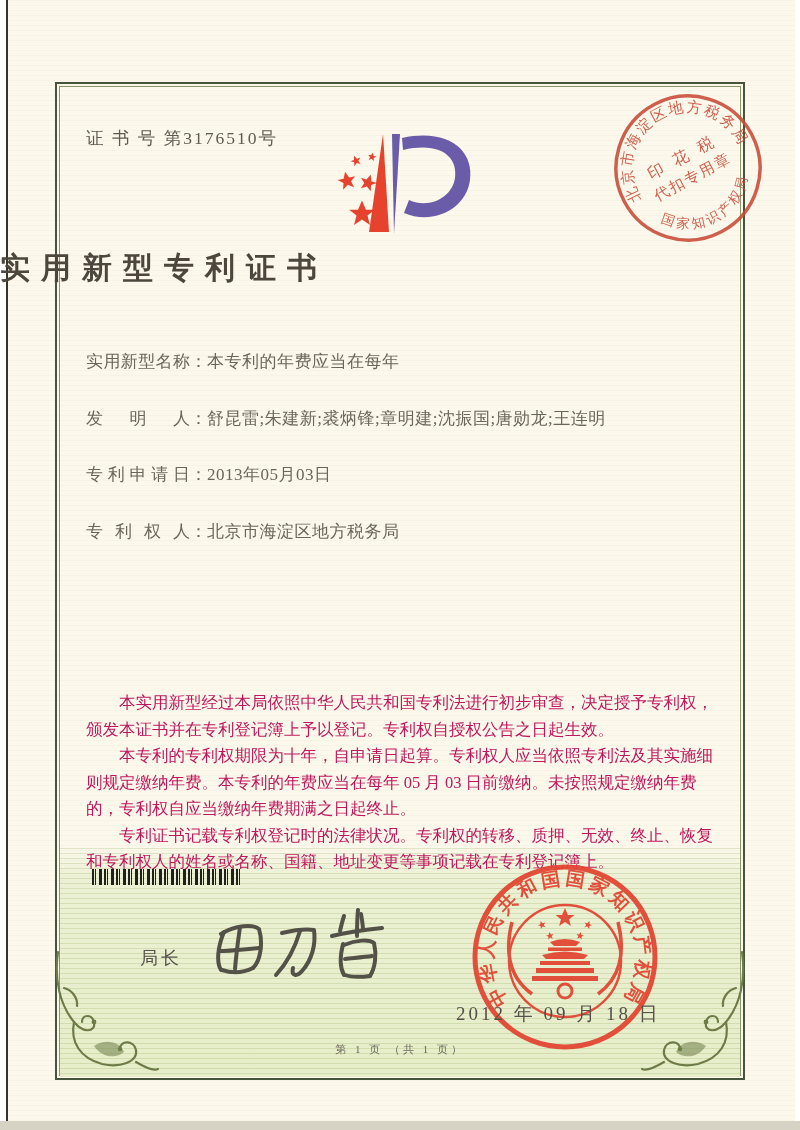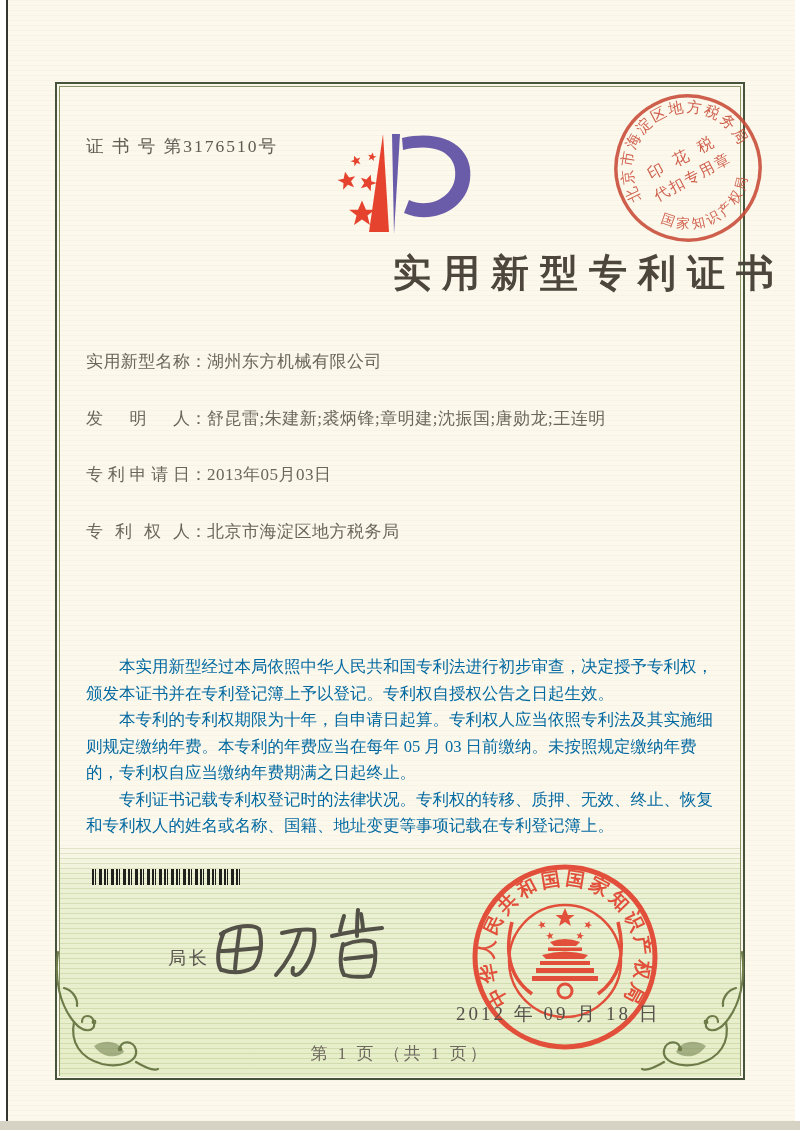--- a/index.html
+++ b/index.html
@@ -15,52 +15,52 @@
 
   .frame-outer { position:absolute; left:55px; top:82px; width:690px; height:998px;
                  border:2px solid #45543a; }
   .frame-inner { position:absolute; left:2px; top:2px; right:2px; bottom:2px; border:1px solid #8a9868; }
 
   .green-zone { position:absolute; left:60px; top:848px; width:680px; height:229px;
     background:
       repeating-linear-gradient(180deg, rgba(160,180,110,0.30) 0 1px, rgba(0,0,0,0) 1px 5px),
       linear-gradient(180deg, rgba(234,240,210,0) 0, rgba(234,240,210,0.85) 28px, #eaf0d2 60px, #e6edc8 100%); }
 
-  .cert-number { position:absolute; left:86px; top:126px; font-size:17.5px; letter-spacing:2px; color:#5f5a52;margin-top:8px; }
+  .cert-number { position:absolute; left:86px; top:126px; font-size:17.5px; letter-spacing:2px; color:#5f5a52; }
 
   .logo { position:absolute; left:296px; top:128px; }
 
-  .title { position:absolute; left:0; top:248px; width:785px; text-align:right;
-           font-size:38px; font-weight:600; letter-spacing:11px; color:#4c463d; }
+  .title { position:absolute; left:0; top:248px; width:785px; text-align:left;
+           font-size:30px; font-weight:600; letter-spacing:11px; color:#4c463d; }
 
   .fields { position:absolute; left:86px; top:350px; width:640px; }
   .field { height:56.5px; font-size:17px; color:#6b665c; white-space:nowrap; }
   .f-label { display:inline-block; width:104px; text-align:justify; text-align-last:justify; }
   .f-colon { display:inline-block; }
   .f-value { letter-spacing:0.5px; }
 
-  .paragraphs { position:absolute; left:86px; top:654px; width:632px;
-                font-size:16.5px; line-height:26.5px; color:#0369a1; }
+  .paragraphs { position:absolute; left:86px; top:690px; width:632px;
+                font-size:16.5px; line-height:26.5px; color:#be185d; }
   .paragraphs p { text-indent:2em; }
 
   .barcode { position:absolute; left:92px; top:869px; width:149px; height:16px;
     background:repeating-linear-gradient(90deg,#20201c 0 2px, rgba(0,0,0,0) 2px 3px,
       #20201c 3px 4px, rgba(0,0,0,0) 4px 7px, #20201c 7px 10px, rgba(0,0,0,0) 10px 12px); }
 
-  .role-label { position:absolute; left:168px; top:946px; font-size:18px; letter-spacing:3px; color:#57524b;
+  .role-label { position:absolute; left:140px; top:946px; font-size:18px; letter-spacing:3px; color:#57524b;
                 font-family:"Liberation Sans","DejaVu Sans",sans-serif; }
   .signature-svg { position:absolute; left:202px; top:900px; }
 
   .tax-stamp { position:absolute; left:608px; top:88px; opacity:0.88; }
   .office-seal { position:absolute; left:470px; top:862px; opacity:0.93; }
 
   .seal-date { position:absolute; left:456px; top:1001px; font-size:19px; letter-spacing:3px; color:#55504a; }
 
   .page-footer { position:absolute; left:0; top:1042px; width:800px; text-align:center;
-                 font-size:17px; letter-spacing:3px; color:#6e695e; }
+                 font-size:11px; letter-spacing:3px; color:#6e695e; }
 
   .flourish { position:absolute; }
   .flourish.bl { left:50px; top:950px; }
   .flourish.br { left:640px; top:950px; transform:scaleX(-1); }
 
   svg text { font-family:"Liberation Serif","DejaVu Serif",serif; }
 </style>
 </head>
 <body>
 
@@ -115,21 +115,21 @@
     <use href="#star5" transform="translate(51,53) scale(0.95) rotate(-12)" fill="#e5432e"></use>
     <use href="#star5" transform="translate(72,55) scale(0.88) rotate(18)" fill="#e5432e"></use>
     <use href="#star5" transform="translate(60,33) scale(0.55) rotate(-20)" fill="#e5432e"></use>
     <use href="#star5" transform="translate(76,29) scale(0.45) rotate(12)" fill="#e5432e"></use>
   </svg>
 
   <div class="title">实用新型专利证书</div>
 
   <div class="fields">
     <div class="field">
-      <span class="f-label">实用新型名称</span><span class="f-colon">：</span><span class="f-value">湖州东方机械有限公司</span>
+      <span class="f-label">实用新型名称</span><span class="f-colon">：</span><span class="f-value">本专利的年费应当在每年</span>
     </div>
     <div class="field">
       <span class="f-label">发明人</span><span class="f-colon">：</span><span class="f-value">舒昆雷;朱建新;裘炳锋;章明建;沈振国;唐勋龙;王连明</span>
     </div>
     <div class="field">
       <span class="f-label">专利申请日</span><span class="f-colon">：</span><span class="f-value">2013年05月03日</span>
     </div>
     <div class="field">
       <span class="f-label">专利权人</span><span class="f-colon">：</span><span class="f-value">北京市海淀区地方税务局</span>
     </div>

